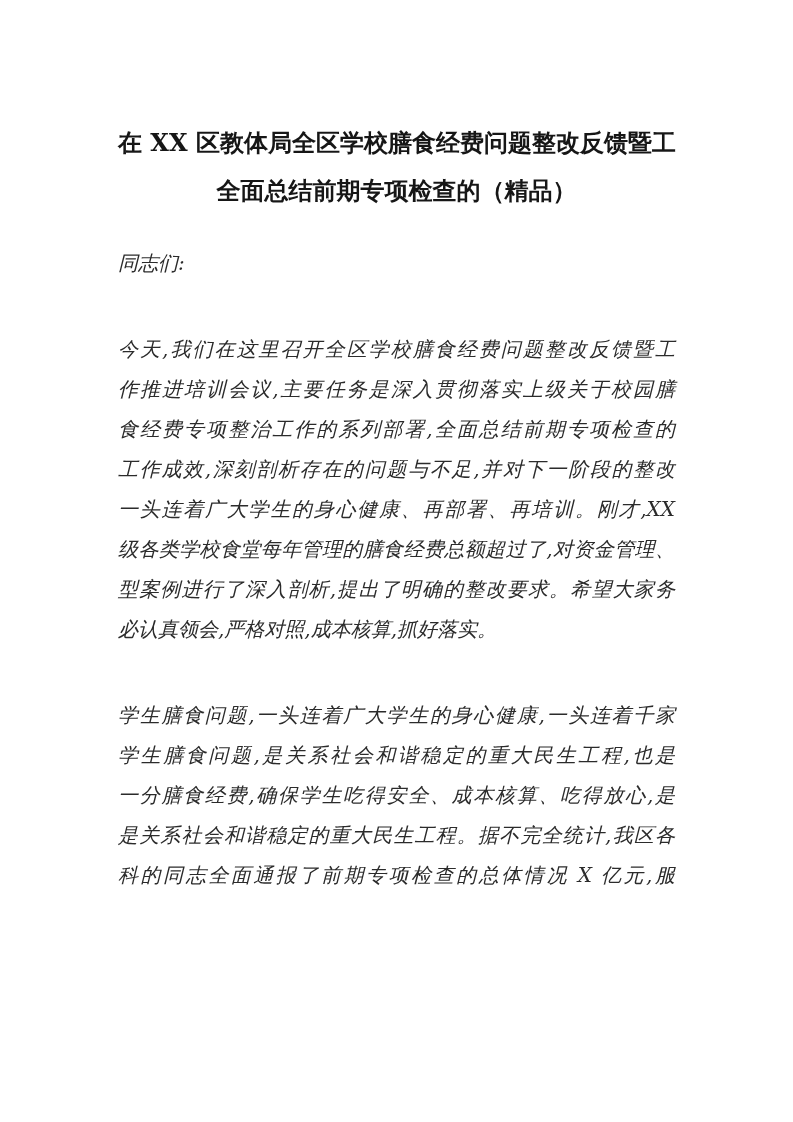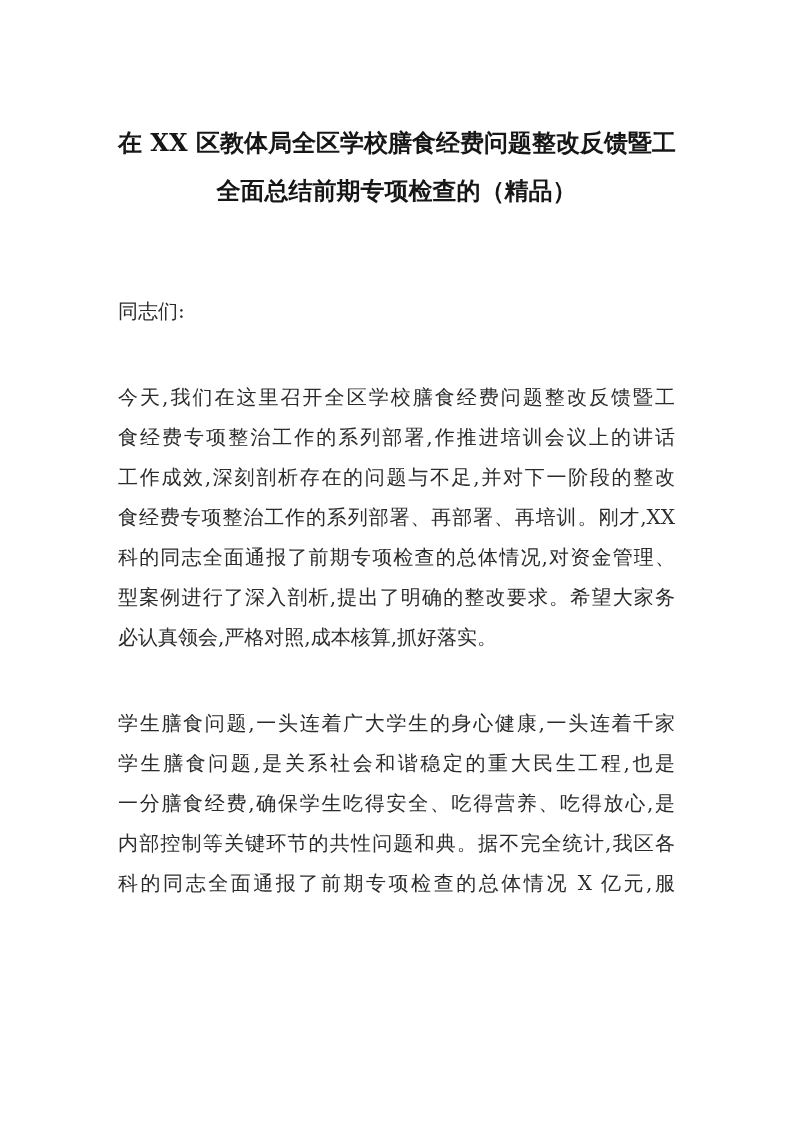--- a/index.html
+++ b/index.html
@@ -25,21 +25,22 @@
     font-size: 24px;
     font-weight: bold;
     line-height: 48px;
     text-align: center;
     color: #161616;
   }
   .title-line {
     white-space: nowrap;
   }
   .doc-body {
-    margin-top: 76px;
+    margin-top: 28px;
+    font-style: italic;
   }
   .para {
     margin: 0 0 46px 0;
     font-size: 20px;
     line-height: 40px;
     color: #2b2b2b;
   }
   .para:last-child {
     margin-bottom: 0;
   }
@@ -60,29 +61,30 @@
     <h1 class="title">
         <div class="title-line">在 XX 区教体局全区学校膳食经费问题整改反馈暨工</div>
         <div class="title-line">全面总结前期专项检查的（精品）</div>
       </h1>
     <div class="doc-body">
         <div class="para">
           <div class="line flush">同志们:</div>
         </div>
         <div class="para">
           <div class="line">今天,我们在这里召开全区学校膳食经费问题整改反馈暨工</div>
-          <div class="line">食经费专项整治工作的系列部署,作推进培训会议上的讲话</div>
+          <div class="line">作推进培训会议,主要任务是深入贯彻落实上级关于校园膳</div>
+          <div class="line">食经费专项整治工作的系列部署,全面总结前期专项检查的</div>
           <div class="line">工作成效,深刻剖析存在的问题与不足,并对下一阶段的整改</div>
-          <div class="line">食经费专项整治工作的系列部署、再部署、再培训。刚才,XX</div>
-          <div class="line">科的同志全面通报了前期专项检查的总体情况,对资金管理、</div>
+          <div class="line">一头连着广大学生的身心健康、再部署、再培训。刚才,XX</div>
+          <div class="line">级各类学校食堂每年管理的膳食经费总额超过了,对资金管理、</div>
           <div class="line">型案例进行了深入剖析,提出了明确的整改要求。希望大家务</div>
           <div class="line flush">必认真领会,严格对照,成本核算,抓好落实。</div>
         </div>
         <div class="para">
           <div class="line">学生膳食问题,一头连着广大学生的身心健康,一头连着千家</div>
           <div class="line">学生膳食问题,是关系社会和谐稳定的重大民生工程,也是</div>
-          <div class="line">一分膳食经费,确保学生吃得安全、吃得营养、吃得放心,是</div>
-          <div class="line">内部控制等关键环节的共性问题和典。据不完全统计,我区各</div>
+          <div class="line">一分膳食经费,确保学生吃得安全、成本核算、吃得放心,是</div>
+          <div class="line">是关系社会和谐稳定的重大民生工程。据不完全统计,我区各</div>
           <div class="line">科的同志全面通报了前期专项检查的总体情况 X 亿元,服</div>
         </div>
       </div>
   </div>
 </div>
 
 </body></html>

